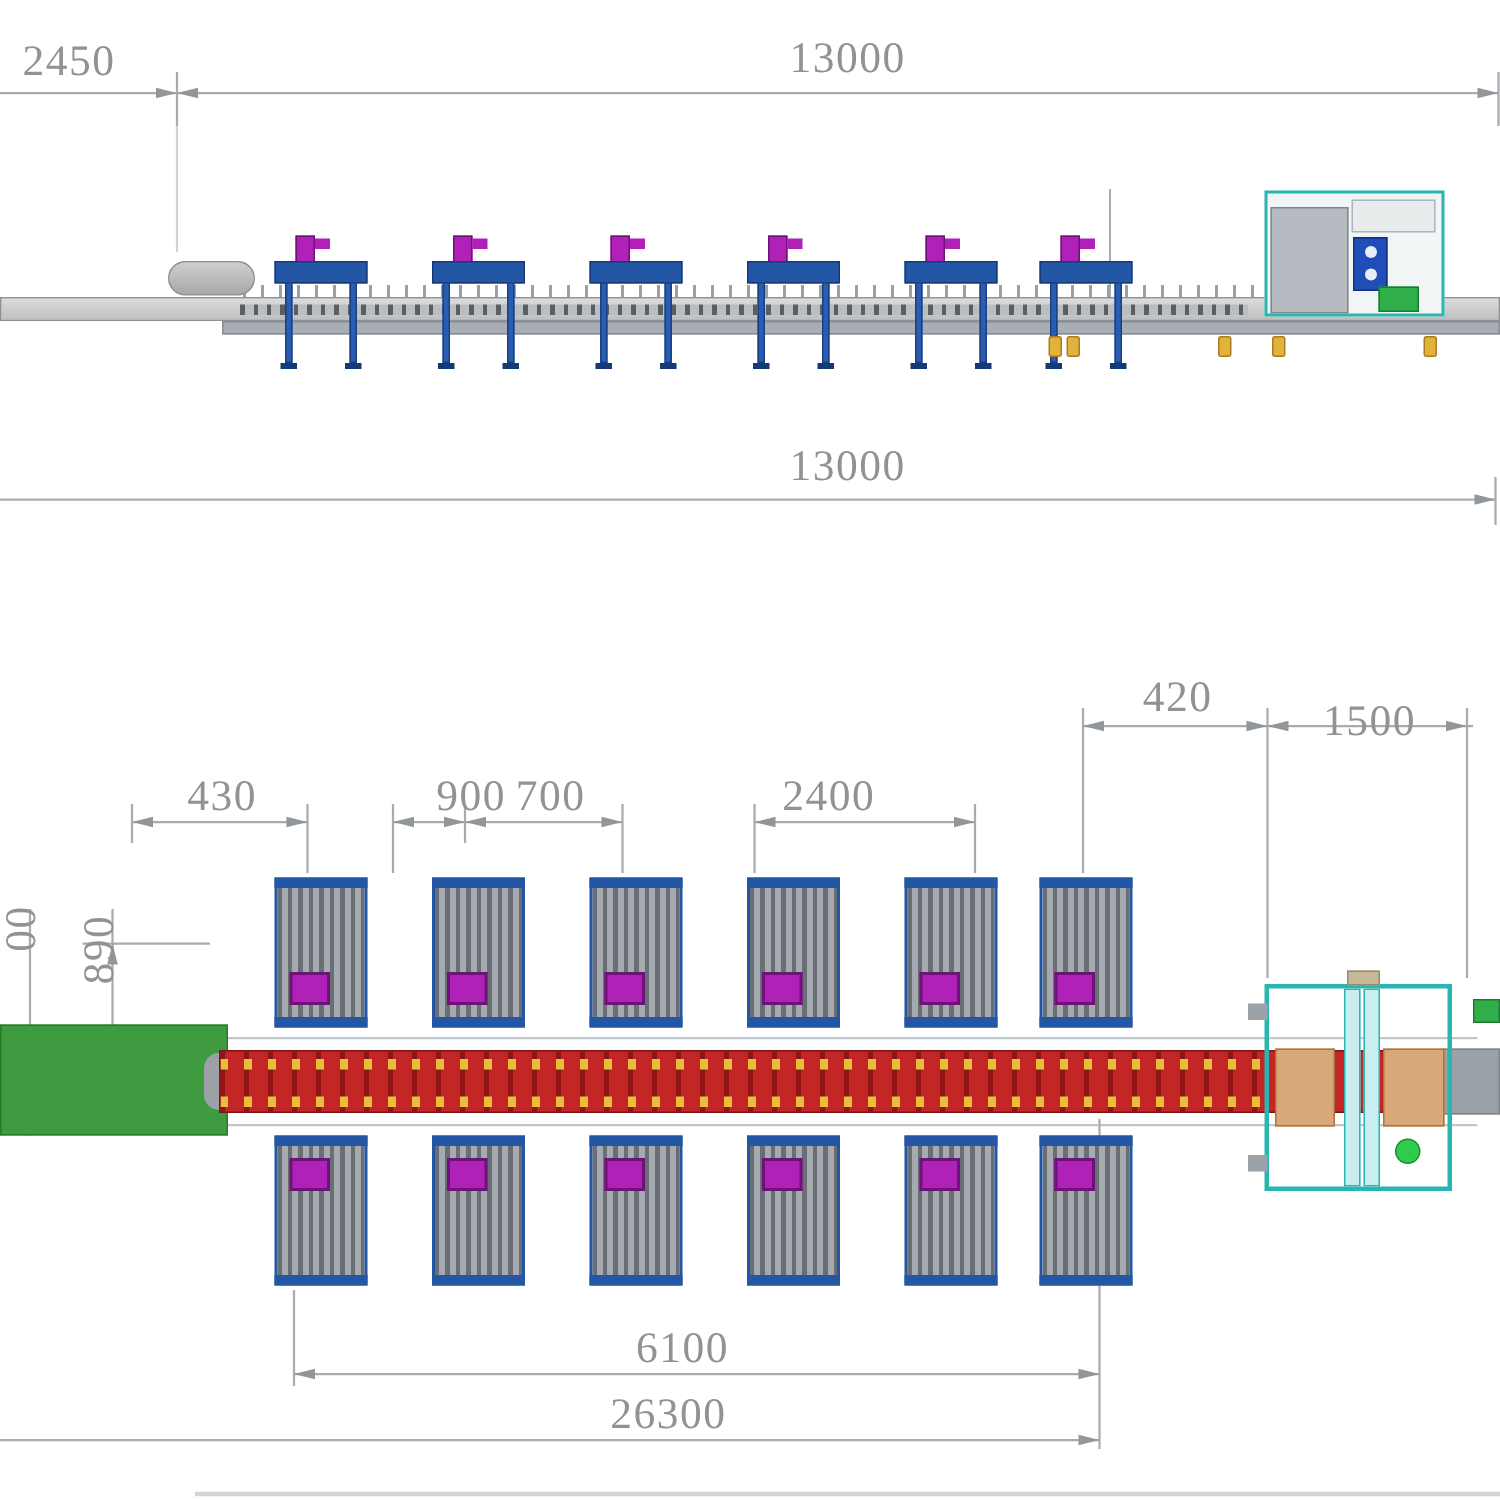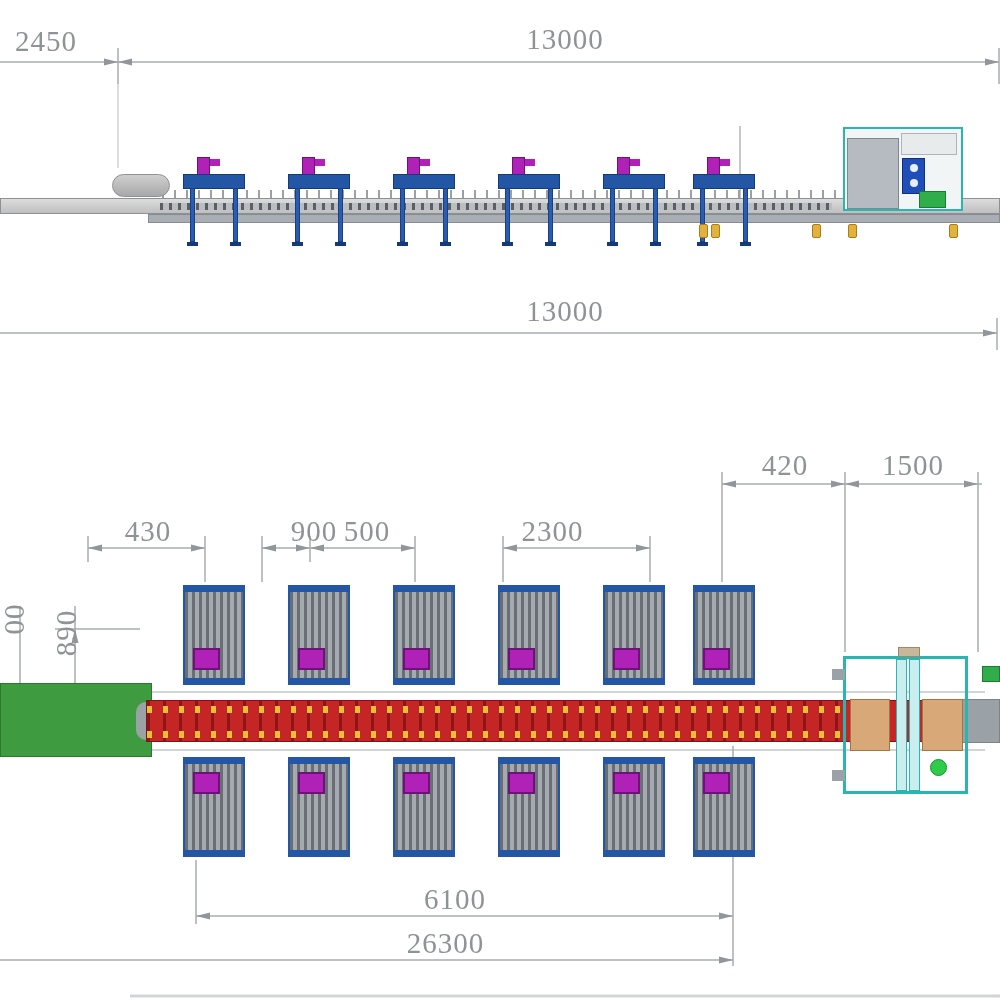--- a/index.html
+++ b/index.html
@@ -139,25 +139,25 @@
       <polygon points="196,916 210,912.5 210,919.5"></polygon>
       <polygon points="733,916 719,912.5 719,919.5"></polygon>
       <polygon points="733,960 719,956.5 719,963.5"></polygon>
     </g>
   </svg>
 
   <div class="dim" style="left:0;top:26px;width:92px">2450</div>
   <div class="dim" style="left:505px;top:24px;width:120px">13000</div>
   <div class="dim" style="left:505px;top:296px;width:120px">13000</div>
   <div class="dim" style="left:745px;top:450px;width:80px">420</div>
-  <div class="dim" style="left:868px;top:450px;width:90px">1500</div>
+  <div class="dim" style="left:868px;top:466px;width:90px">1500</div>
   <div class="dim" style="left:108px;top:516px;width:80px">430</div>
   <div class="dim" style="left:284px;top:516px;width:60px">900</div>
-  <div class="dim" style="left:337px;top:516px;width:60px">500</div>
-  <div class="dim" style="left:510px;top:516px;width:85px">2300</div>
+  <div class="dim" style="left:337px;top:516px;width:60px">700</div>
+  <div class="dim" style="left:510px;top:516px;width:85px">2400</div>
   <div class="dim vdim" style="left:-16px;top:604px;width:60px">00</div>
   <div class="dim vdim" style="left:36px;top:618px;width:60px">890</div>
   <div class="dim" style="left:400px;top:884px;width:110px">6100</div>
   <div class="dim" style="left:388px;top:928px;width:115px">26300</div>
 
   <div class="beam"></div>
   <div class="beam2"></div>
   <div class="chainstrip"></div>
   <div class="pegs"></div>
   <div class="nose"></div>

